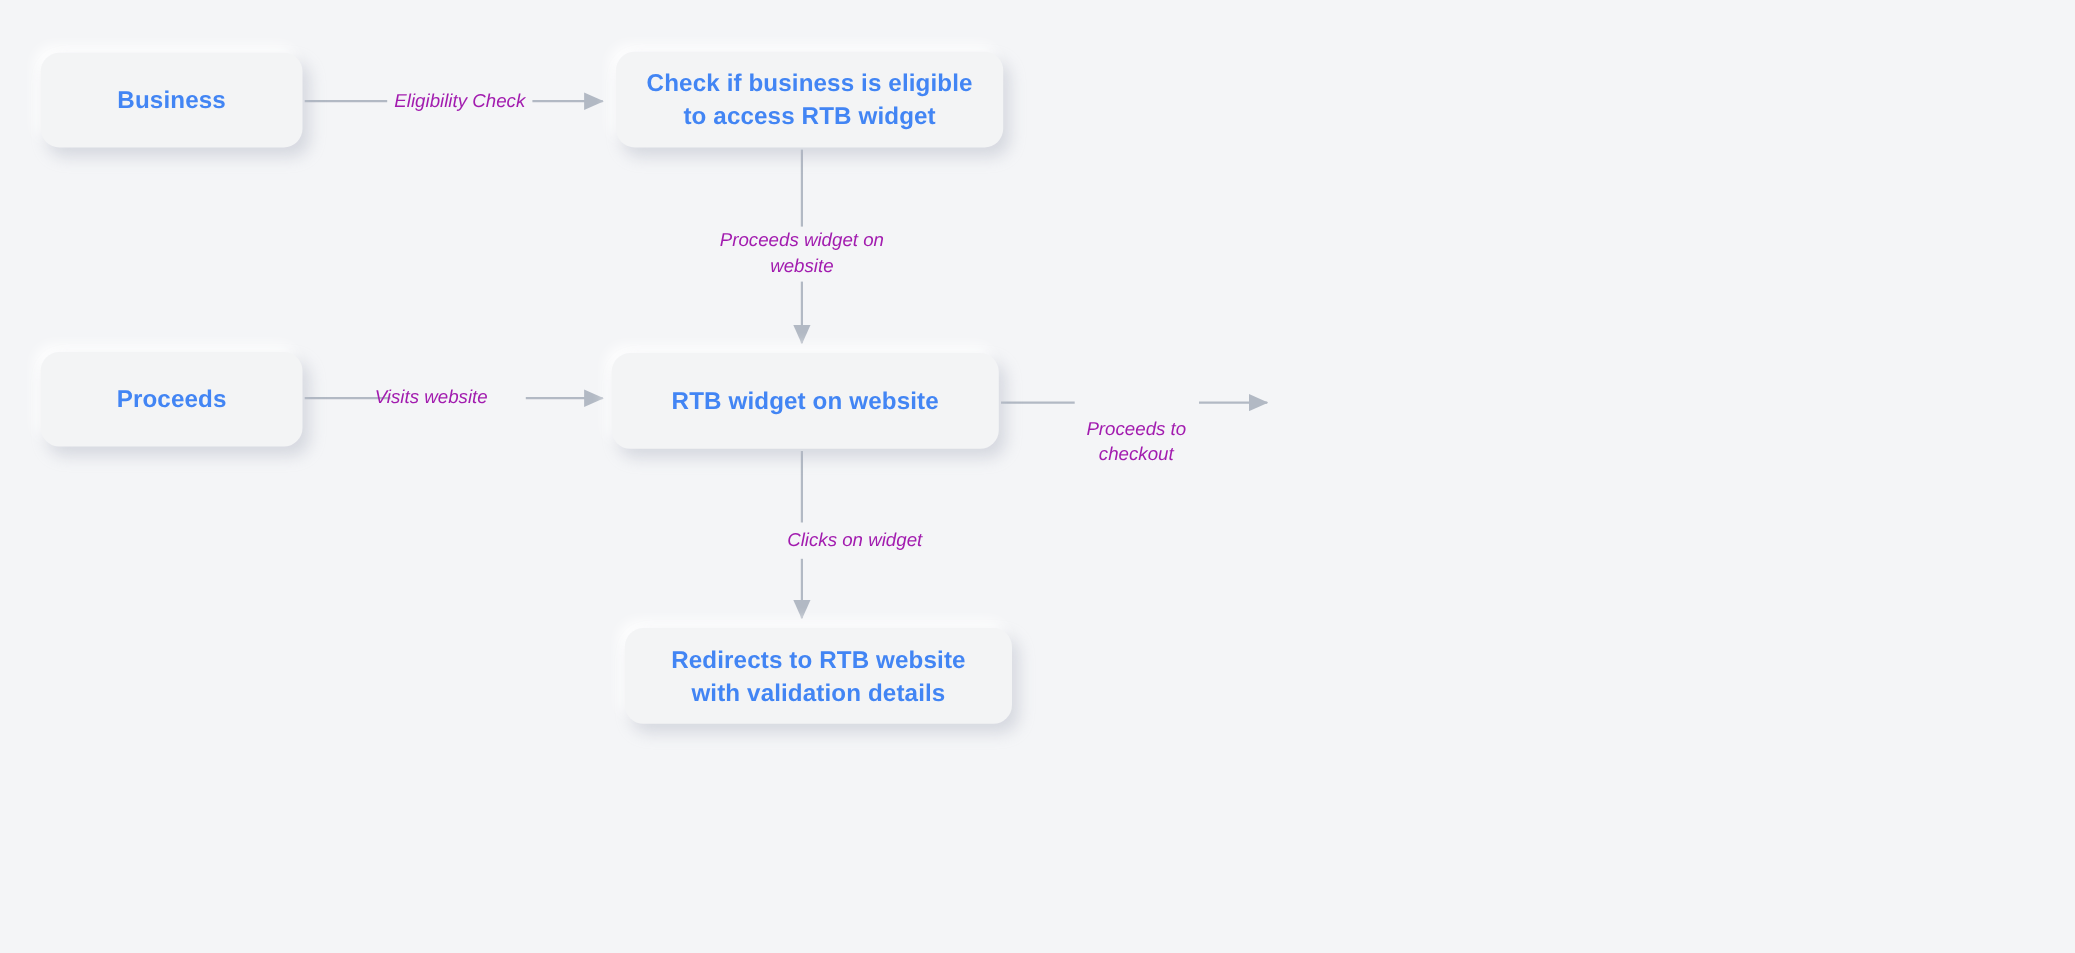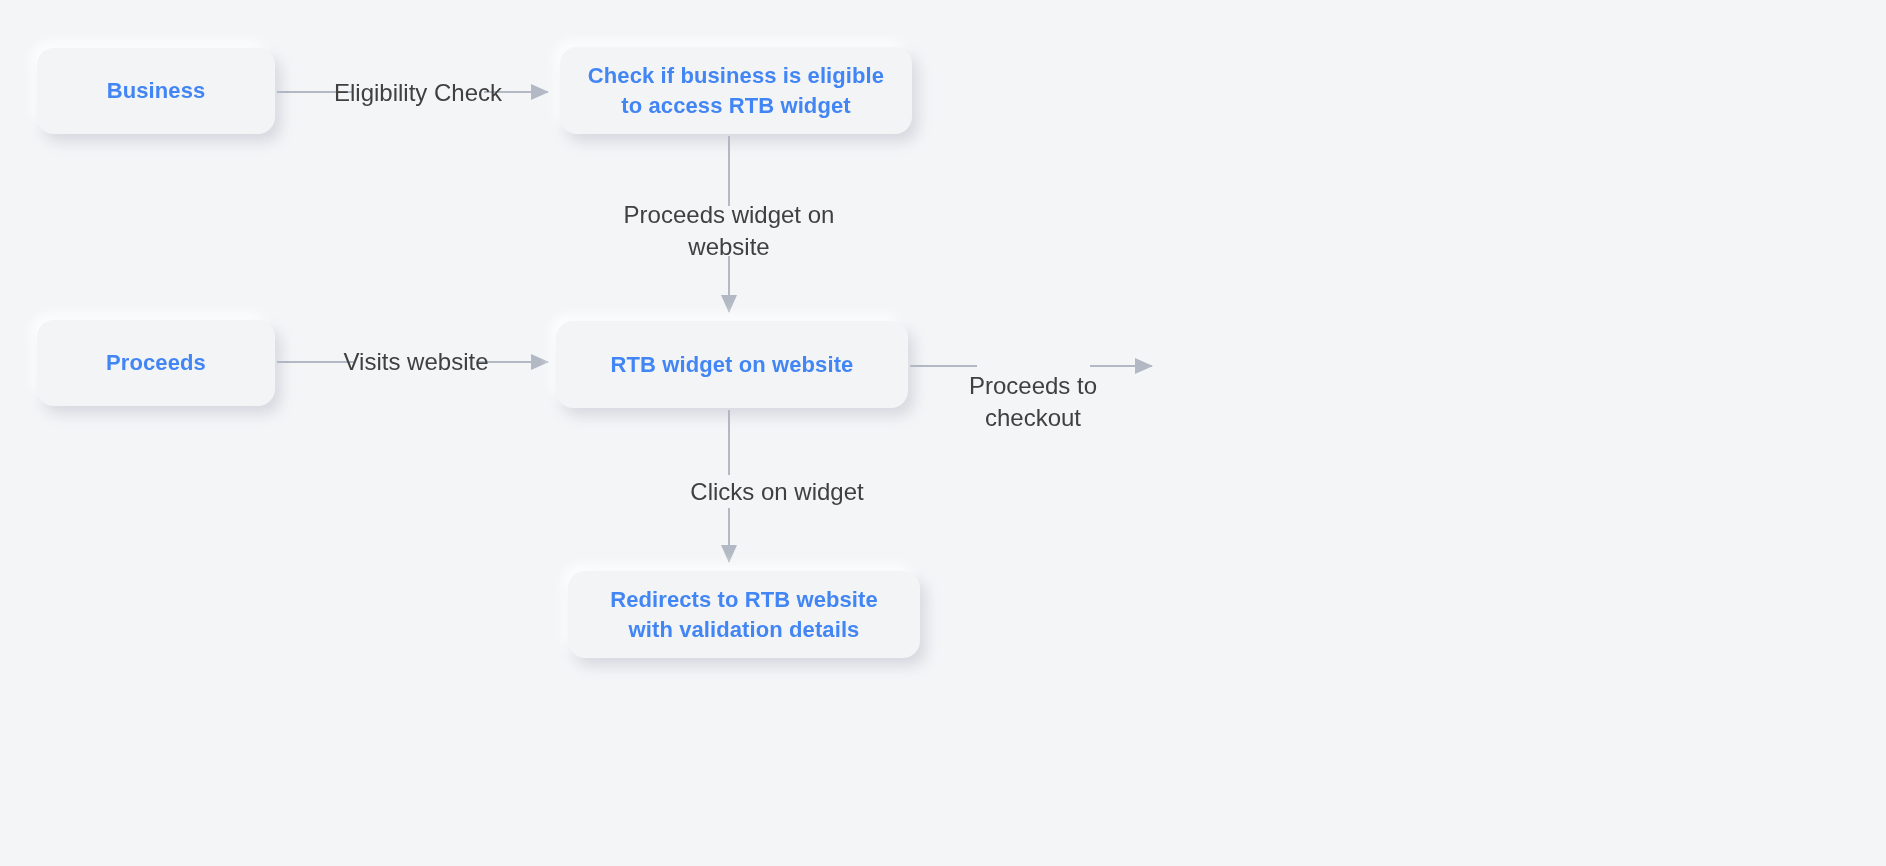--- a/index.html
+++ b/index.html
@@ -65,26 +65,27 @@
   
   .node.process .node-label {
     font-size: 22px;
     font-weight: 700;
   }
 
   
   .edge-label {
     position: absolute;
     z-index: 3;
-    color: #404040;
-    font-size: 24px;
+    color: #a21caf;
+    font-size: 17px;
     line-height: 1.35;
     text-align: center;
     background: transparent;
     white-space: pre-line;
+    font-style: italic;
   }
 
   .edge-label.horiz {
     transform: translate(-50%, -50%);
   }
   .edge-label.vert {
     transform: translate(-50%, -50%);
   }
 </style>
 </head>
@@ -144,20 +145,20 @@
 
   <div class="node process" style="left:568px; top:571px; width:352px; height:87px;text-align:center;">
     <span class="node-label">Redirects to RTB website with validation details</span>
   </div>
 
   <div class="edge-label horiz" style="left:418px; top:93px;">Eligibility Check</div>
 
   <div class="edge-label vert" style="left:729px; top:231px;">Proceeds widget on
 website</div>
 
-  <div class="edge-label horiz" style="left:416px; top:362px;text-align:center;">Visits website</div>
+  <div class="edge-label horiz" style="left:392px; top:362px;text-align:center;">Visits website</div>
 
   <div class="edge-label horiz" style="left:1033px; top:367px;margin-top:35px;">Proceeds to
 checkout</div>
 
   <div class="edge-label vert" style="left:729px; top:492px;margin-left:48px;">Clicks on widget</div>
 
 </div>
 
 </body></html>

